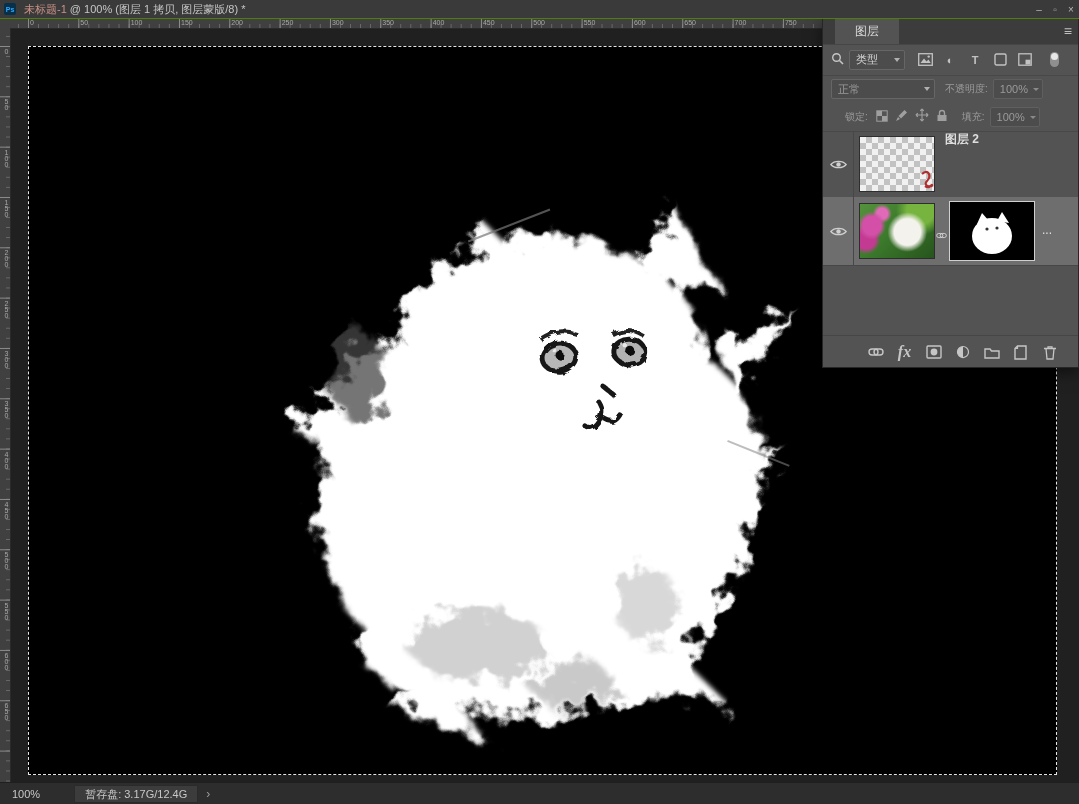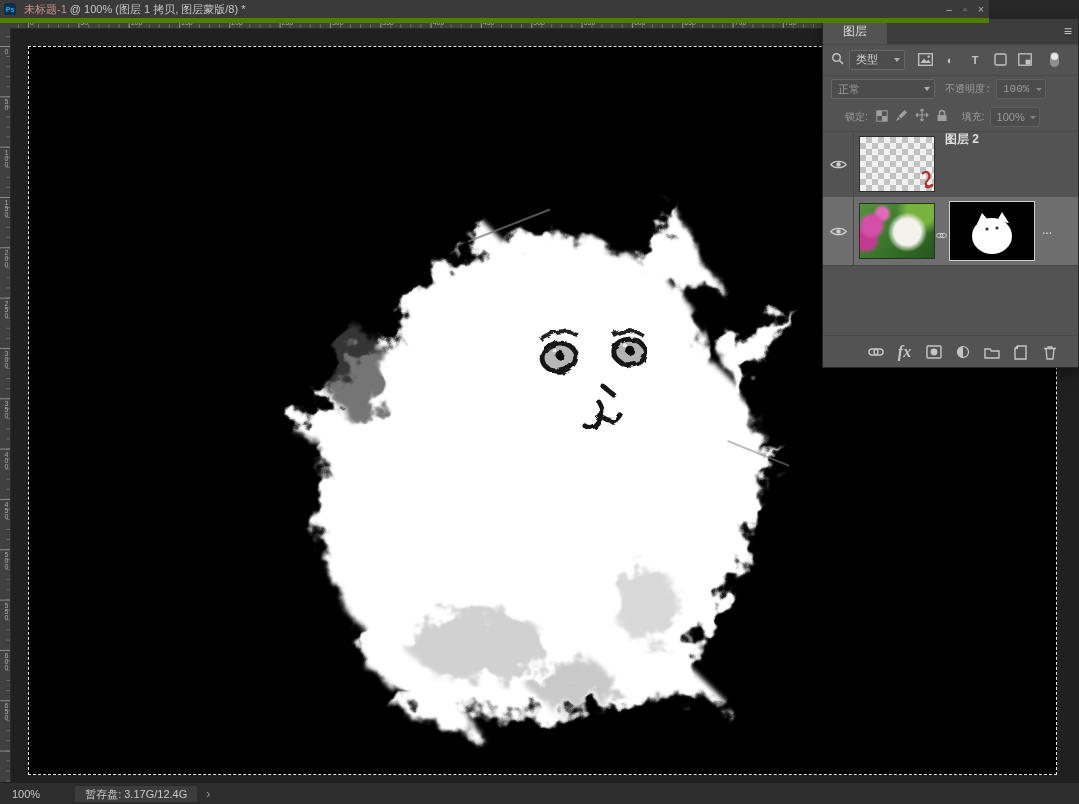--- a/index.html
+++ b/index.html
@@ -4,22 +4,22 @@
 <style>
   html,body{margin:0;padding:0;}
   body{
     width:1079px;height:804px;position:relative;overflow:hidden;
     background:#282828;font-family:"Liberation Sans","DejaVu Sans",sans-serif;
     -webkit-font-smoothing:antialiased;
   }
   .abs{position:absolute;}
 
   
-  .titlebar{left:0;top:0;width:989px;height:18px;background:#3a3a3a;z-index:30;
-    border-bottom:5px solid #4d7c0f;display:flex;align-items:center;}
+  .titlebar{left:0;top:0;width:1079px;height:18px;background:#3a3a3a;z-index:30;
+    border-bottom:1px solid #4d7c0f;display:flex;align-items:center;}
   .ps-badge{width:12px;height:12px;margin-left:4px;border-radius:2px;background:#07304a;
     color:#31a8ff;font-size:7px;font-weight:bold;display:flex;align-items:center;justify-content:center;}
   .title-text{margin-left:8px;font-size:11px;color:#c6c6c6;white-space:nowrap;}
   .title-text .doc{color:#c99287;}
   .winbtns{margin-left:auto;display:flex;align-items:center;height:100%;}
   .winbtn{width:16px;height:100%;display:flex;align-items:center;justify-content:center;
     color:#b5b5b5;font-size:10px;cursor:default;}
 
   
   .ruler-corner{left:0;top:18px;width:10px;height:10px;background:#404040;z-index:6;
@@ -56,27 +56,27 @@
   .zoomval{margin-left:12px;font-size:11px;color:#c8c8c8;}
   .scratch{margin-left:34px;height:16px;background:#3c3c3c;border:1px solid #2a2a2a;
     padding:0 10px;display:flex;align-items:center;font-size:11px;color:#c8c8c8;}
   .chev{margin-left:8px;color:#9a9a9a;font-size:12px;}
 
   
   .panel{left:822px;top:18px;width:257px;height:350px;background:#535353;z-index:20;
     border:1px solid #262626;box-sizing:border-box;box-shadow:0 5px 14px rgba(0,0,0,.5);}
   .tabbar{position:absolute;left:0;top:0;width:100%;height:25px;background:#3c3c3c;
     border-bottom:1px solid #464646;}
-  .tab{position:absolute;left:0;top:0;height:25px;width:64px;background:#535353;
+  .tab{position:absolute;left:12px;top:0;height:25px;width:64px;background:#535353;
     color:#dadada;font-size:12px;display:flex;align-items:center;justify-content:center;}
   .menu-ic{position:absolute;right:6px;top:3px;color:#c0c0c0;font-size:14px;line-height:18px;}
 
   .prow{position:absolute;left:0;width:100%;display:flex;align-items:center;}
   .row-filter{top:25px;height:31px;border-bottom:1px solid #484848;}
-  .row-blend{top:56px;height:28px;font-family:Liberation Mono, monospace;}
+  .row-blend{top:56px;height:28px;}
   .row-lock{top:84px;height:28px;border-bottom:1px solid #484848;}
 
   .search-ic{margin-left:8px;}
   .ddbox{height:20px;background:#4c4c4c;border:1px solid #666;border-radius:2px;
     display:flex;align-items:center;font-size:11px;box-sizing:border-box;}
   .ddbox .tri{margin-left:auto;margin-right:4px;width:0;height:0;
     border-left:3.5px solid transparent;border-right:3.5px solid transparent;border-top:4px solid #b0b0b0;}
   .dd-type{width:56px;margin-left:5px;color:#d6d6d6;padding-left:6px;}
   .dd-blend{width:104px;margin-left:8px;color:#9a9a9a;padding-left:6px;}
   .valbox{width:50px;height:20px;background:#4c4c4c;border:1px solid #5f5f5f;border-radius:2px;

